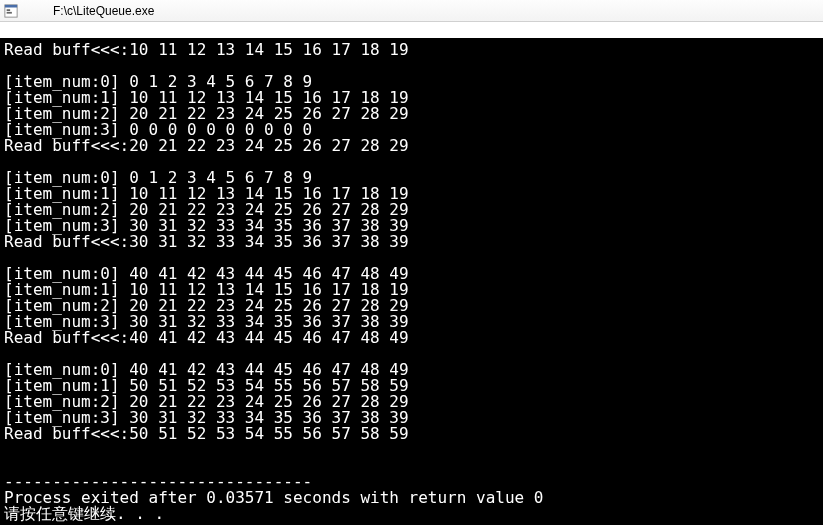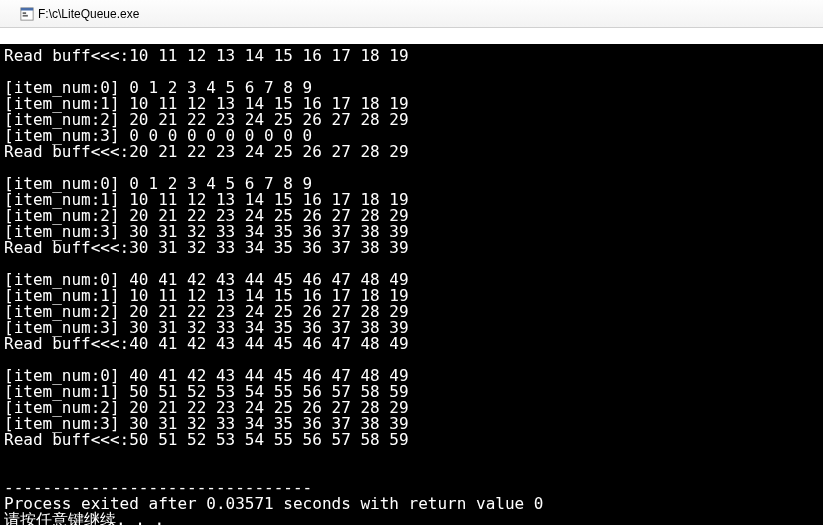--- a/index.html
+++ b/index.html
@@ -1,26 +1,27 @@
 <!DOCTYPE html>
 <html><head>
 <meta charset="utf-8">
 <style>
   * { margin: 0; padding: 0; box-sizing: border-box; }
   html, body { width: 823px; height: 525px; overflow: hidden; }
   body { font-family: "Microsoft YaHei", Tahoma, sans-serif; background: #fff; }
   .titlebar {
-    height: 28px;
+    height: 22px;
     background: linear-gradient(to bottom, #fdfdfd, #f3f3f3);
     border-bottom: 1px solid #d0d0d0;
     display: flex;
     align-items: center;
-    padding-left: 20px;
+    padding-left: 4px;
     font-size: 12px;
     color: #000;
+    gap: 31px;
   }
   .titlebar .app-icon {
     width: 14px;
     height: 14px;
     margin-right: 4px;
     display: inline-flex;
     align-items: center;
     justify-content: center;
   }
   .titlebar .app-icon svg { width: 14px; height: 14px; }

